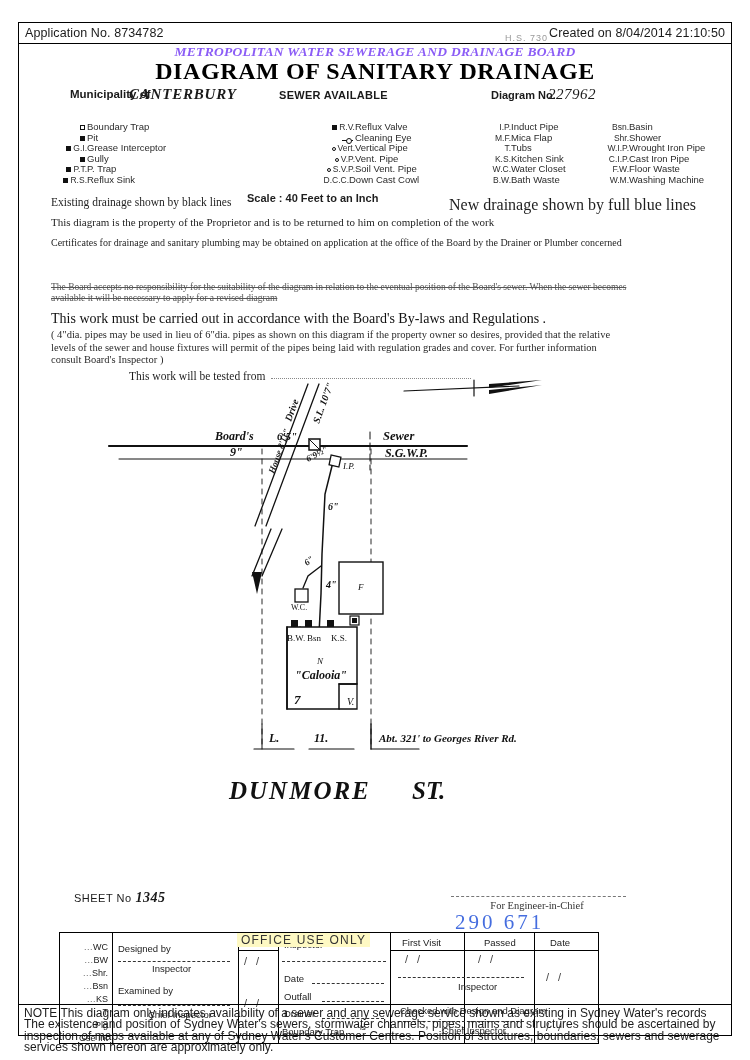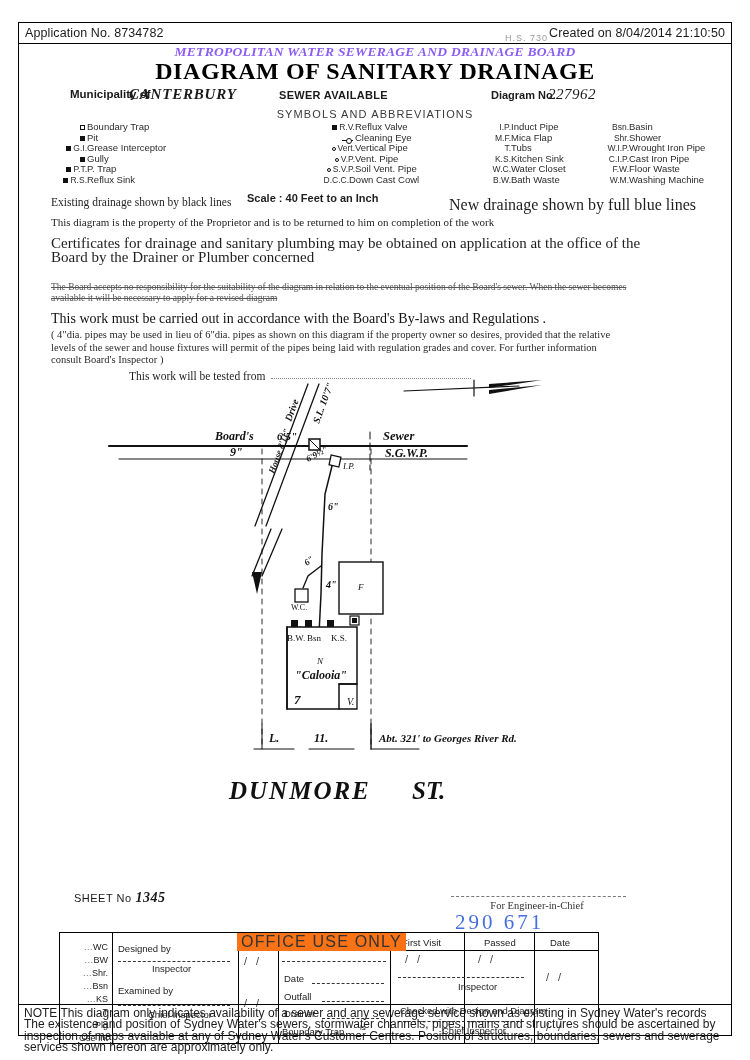--- a/index.html
+++ b/index.html
@@ -154,21 +154,21 @@
   .existing-note { left: 32px; top: 152px; }
   .scale-note {
     left: 228px; top: 148px;
     font-family: "Liberation Sans", sans-serif;
     font-weight: bold; font-size: 11px;
   }
   .new-note { left: 430px; top: 152px; font-size: 16px; }
   .prop-note { left: 32px; top: 172px; font-size: 11px; }
   .cert-note {
     left: 32px; top: 192px;
-    white-space: normal; width: 600px; line-height: 14px; font-size: 15px;
+    white-space: normal; width: 600px; line-height: 14px; font-size: 10px;
   }
   .struck {
     position: absolute; left: 32px; top: 238px;
     width: 590px; line-height: 11px;
     font-family: "Liberation Serif", serif;
     font-size: 9.5px; color: #555;
     text-decoration: line-through;
     text-decoration-thickness: 1.3px;
   }
   .bylaw-head {
@@ -229,22 +229,22 @@
 
   
   .office {
     position: absolute;
     left: 40px; top: 888px;
     width: 540px; height: 112px;
     border: 1.2px solid #000;
   }
   .office-title {
     position: absolute; left: 218px; top: 889px;
-    font-size: 16px; letter-spacing: 1.2px; color: #333;
-    background: #f97316; padding: 0 4px;
+    font-size: 12px; letter-spacing: 1.2px; color: #333;
+    background: #fef9c3; padding: 0 4px;
   }
   .of-vline { position: absolute; top: 0; height: 100%; border-left: 1.1px solid #000; }
   .of-hline { position: absolute; border-top: 1.1px solid #000; }
 
   .fixcol {
     position: absolute; left: 0; top: 0;
     width: 52px; height: 100%;
     font-size: 9px; color: #222;
     padding-top: 8px;
   }
@@ -289,21 +289,20 @@
     <div class="main-title">DIAGRAM OF SANITARY DRAINAGE</div>
 
     <div class="muni-row">
       <span class="muni-label">Municipality of</span>
       <span class="muni-value">CANTERBURY</span>
       <span class="sewer-avail">SEWER AVAILABLE</span>
       <span class="diag-label">Diagram No.</span>
       <span class="diag-value">227962</span>
     </div>
 
-    <div class="symbols-head">SYMBOLS  AND  ABBREVIATIONS</div>
 
     <div class="sym-cols">
 
       <div class="sym-col c1">
         <div class="sym-row">
             <span class="sym-key"><span class="gl gl-sq-o"></span></span>
             <span class="sym-name">Boundary Trap</span>
           </div>
         <div class="sym-row">
             <span class="sym-key"><span class="gl gl-sq"></span></span>

